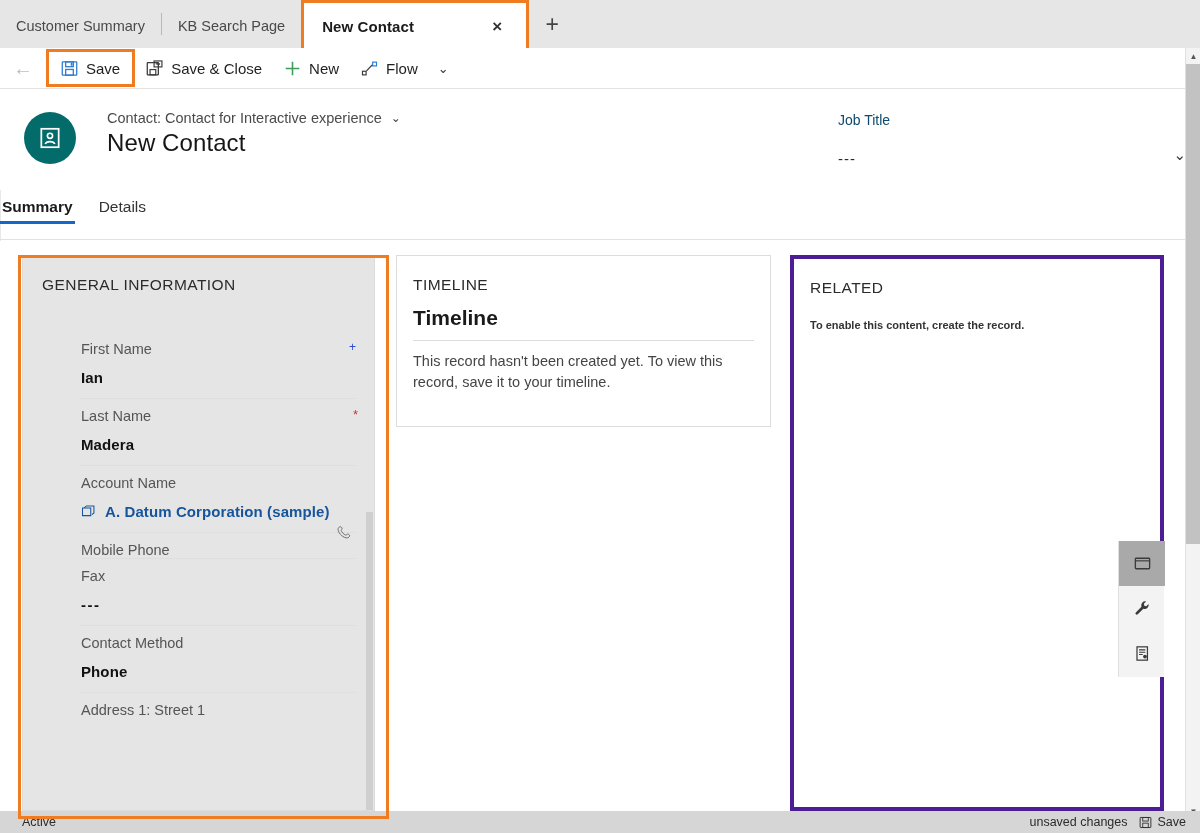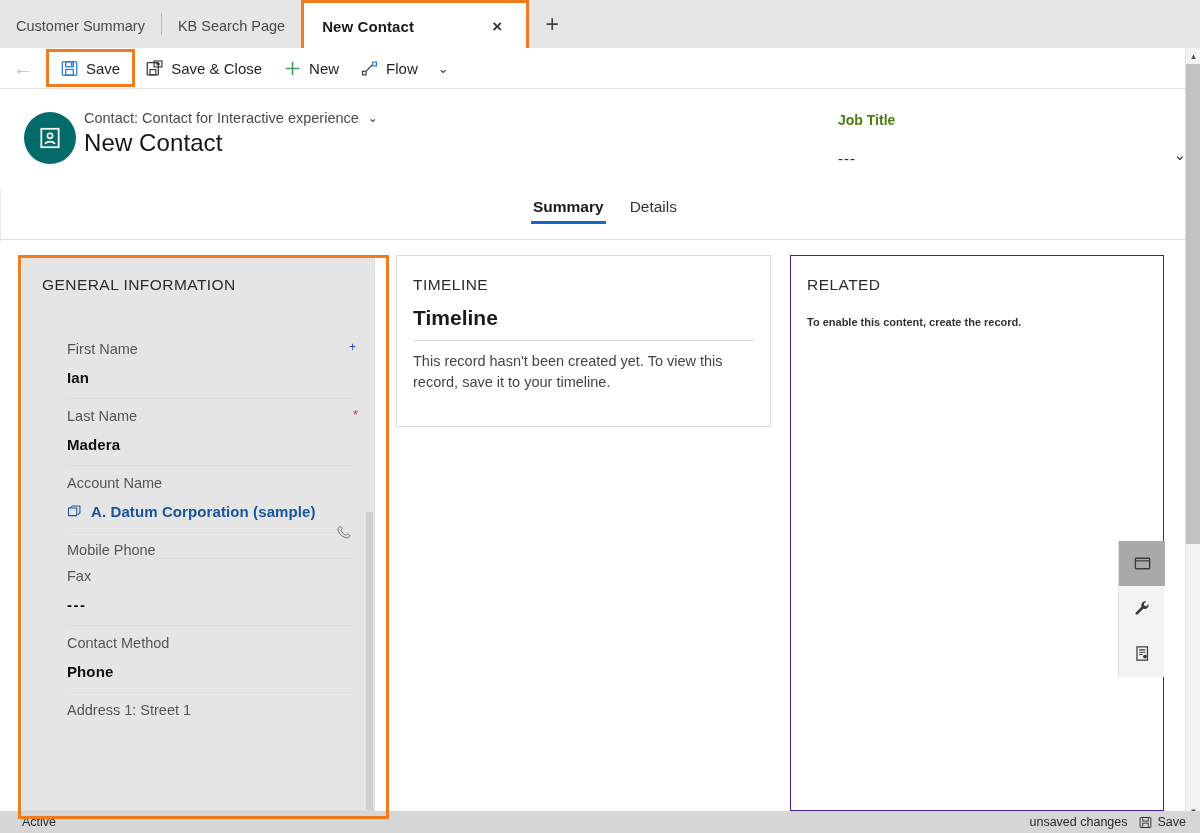--- a/index.html
+++ b/index.html
@@ -59,38 +59,37 @@
 
   
   .rec-header {
     position:absolute; left:0; top:90px; width:1186px; height:100px;
     background:#fff; display:flex; align-items:flex-start;
   }
   .avatar {
     width:52px; height:52px; border-radius:50%; background:#046B6B;
     margin:22px 0 0 24px; display:flex; align-items:center; justify-content:center; flex:none;
   }
-  .rec-titles { margin:20px 0 0 8px; flex:1; }
+  .rec-titles { margin:20px 0 0 31px; flex:1; }
   .rec-sub {
     display:flex; align-items:center; gap:9px;
     font-size:14.5px; color:#4a4a4a;
   }
   .rec-sub .caret { font-size:12px; color:#444; }
   .rec-name { font-size:24px; color:#161616; margin-top:3px; letter-spacing:.1px; font-weight:400;}
   .hdr-field { margin:22px 48px 0 0; width:300px; position:relative; }
-  .hdr-field .lbl { font-size:14px; color:#4d7c0f;font-weight:bold; }
+  .hdr-field .lbl { font-size:14px; color:#0c4a6e; }
   .hdr-field .val { font-size:15px; color:#2b2b2b; margin-top:22px; letter-spacing:1px; }
   .hdr-caret { position:absolute; right:-48px; top:34px; font-size:15px; color:#333; }
 
   
   .formtabs {
     position:absolute; left:0; top:198px; width:1186px; height:42px;
-    display:flex; align-items:flex-start; padding-left:24px; gap:22px;
+    display:flex; align-items:flex-start; gap:22px;
     border-bottom:1px solid #e1e1e1;
-    justify-content:center;
   }
   .ftab { font-size:15.5px; color:#333; padding:0 2px 8px 2px; position:relative; }
   .ftab.active { font-weight:700; color:#1a1a1a; }
   .ftab.active:after {
     content:""; position:absolute; left:0; right:0; bottom:0; height:3px; background:#1567c8;
   }
 
   
   .body {
     position:absolute; left:0; top:241px; width:1186px; height:570px;
@@ -106,21 +105,21 @@
   .hl-general {
     position:absolute; left:18px; top:14px; width:371px; height:564px;
     border:3px solid #ef7c20; pointer-events:none; z-index:6;
   }
   .card-title {
     font-size:15.5px; color:#2b2b2b; letter-spacing:.45px;
     padding:20px 0 0 19px;
   }
   .fields { padding:38px 0 0 0; }
   .field {
-    position:relative; margin:0 19px 0 44px; padding:0 0 0 0;
+    position:relative; margin:0 19px 0 58px; padding:0 0 0 0;
     border-bottom:1px solid #dedede;
   }
   .field:first-child { border-top:none; }
   .field .flabel { font-size:14.5px; color:#555; padding-top:9px; }
   .field .fvalue {
     font-size:15px; color:#111; font-weight:700; padding:12px 0 12px 0;
     letter-spacing:.1px;
   }
   .field .fvalue.muted { letter-spacing:1.5px; }
   .field .fvalue.link { color:#16559c; font-weight:600; display:flex; align-items:center; gap:9px; }
@@ -134,21 +133,21 @@
     background:#fff; border:1px solid #dcdcdc;
   }
   .tl-kicker { font-size:15.5px; color:#2b2b2b; letter-spacing:.45px; padding:20px 0 0 16px; }
   .tl-head { font-size:21px; color:#1a1a1a; font-weight:700; padding:12px 0 10px 16px; }
   .tl-rule { height:1px; background:#dcdcdc; margin:0 16px; }
   .tl-body { font-size:14.5px; color:#444; line-height:1.45; padding:10px 22px 0 16px; }
 
   
   .card-related {
     position:absolute; left:790px; top:14px; width:374px; height:556px;
-    background:#fff; border:1px solid #4c1d95;
+    background:#fff; border:4px solid #4c1d95;
   }
   .rel-kicker { font-size:15.5px; color:#2b2b2b; letter-spacing:.45px; padding:20px 0 0 16px; }
   .rel-body { font-size:11px; color:#333; font-weight:600; padding:22px 16px 0 16px; }
 
   
   .rail {
     position:absolute; left:1118px; top:300px; width:46px; height:136px;
     background:#f3f3f3; border-left:1px solid #e0e0e0; z-index:8;
   }
   .rail-btn {

